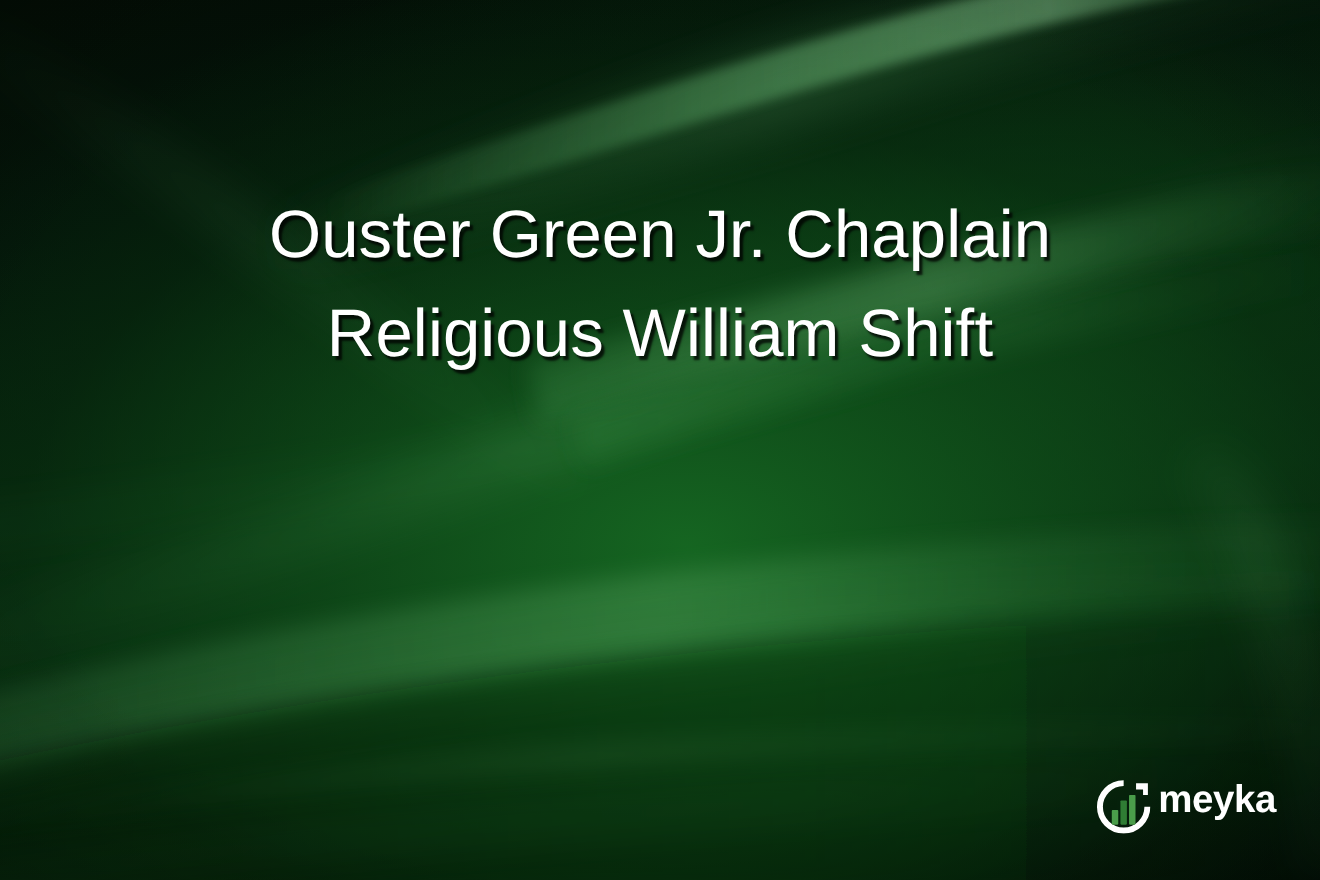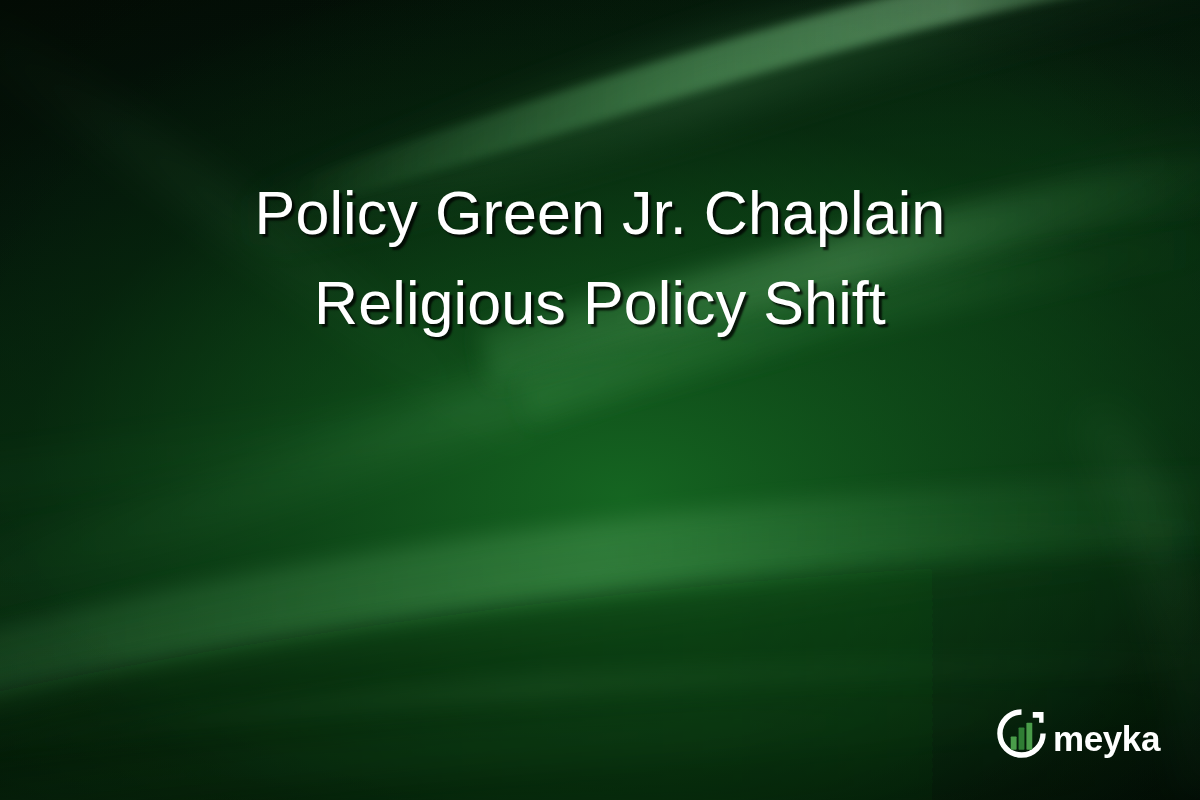--- a/index.html
+++ b/index.html
@@ -83,21 +83,21 @@
     text-shadow: 3px 3px 2px rgba(0,0,0,0.78);
     white-space: nowrap;
   }
 
   
   .logo-lockup {
     position: absolute;
     right: 40px;
     bottom: 42px;
     display: flex;
-    align-items: flex-end;
+    align-items: flex-start;
     gap: 7px;
   }
 
   .logo-mark {
     width: 49px;
     height: 49px;
     flex: 0 0 auto;
     display: block;
   }
 
@@ -177,22 +177,22 @@
 
       <path d="M 1060 420 C 1130 500 1170 620 1185 800 L 1240 800 C 1225 610 1180 480 1105 400 Z" fill="url(#sg3)" filter="url(#blurC)" opacity="0.30"></path>
 
       <path d="M -40 470 C 260 430 560 390 900 300 L 905 325 C 565 415 265 455 -40 495 Z" fill="url(#sg4)" filter="url(#blurC)" opacity="0.22"></path>
     </svg>
   </div>
 
   <div class="bg-vignette"></div>
 
   <div class="headline-wrap">
-    <div class="headline">Policy Green Jr. Chaplain</div>
-    <div class="headline">Religious Policy Shift</div>
+    <div class="headline">Ouster Green Jr. Chaplain</div>
+    <div class="headline">Religious William Shift</div>
   </div>
 
   <div class="logo-lockup">
     <svg class="logo-mark" viewBox="0 0 100 100">
 
       <path d="M 50 6
                A 44 44 0 1 0 94 50" fill="none" stroke="#ffffff" stroke-width="11" stroke-linecap="butt"></path>
 
       <path d="M 73 6 L 95 6 L 95 28 L 86 28 L 86 18 L 73 18 Z" fill="#ffffff"></path>
 

